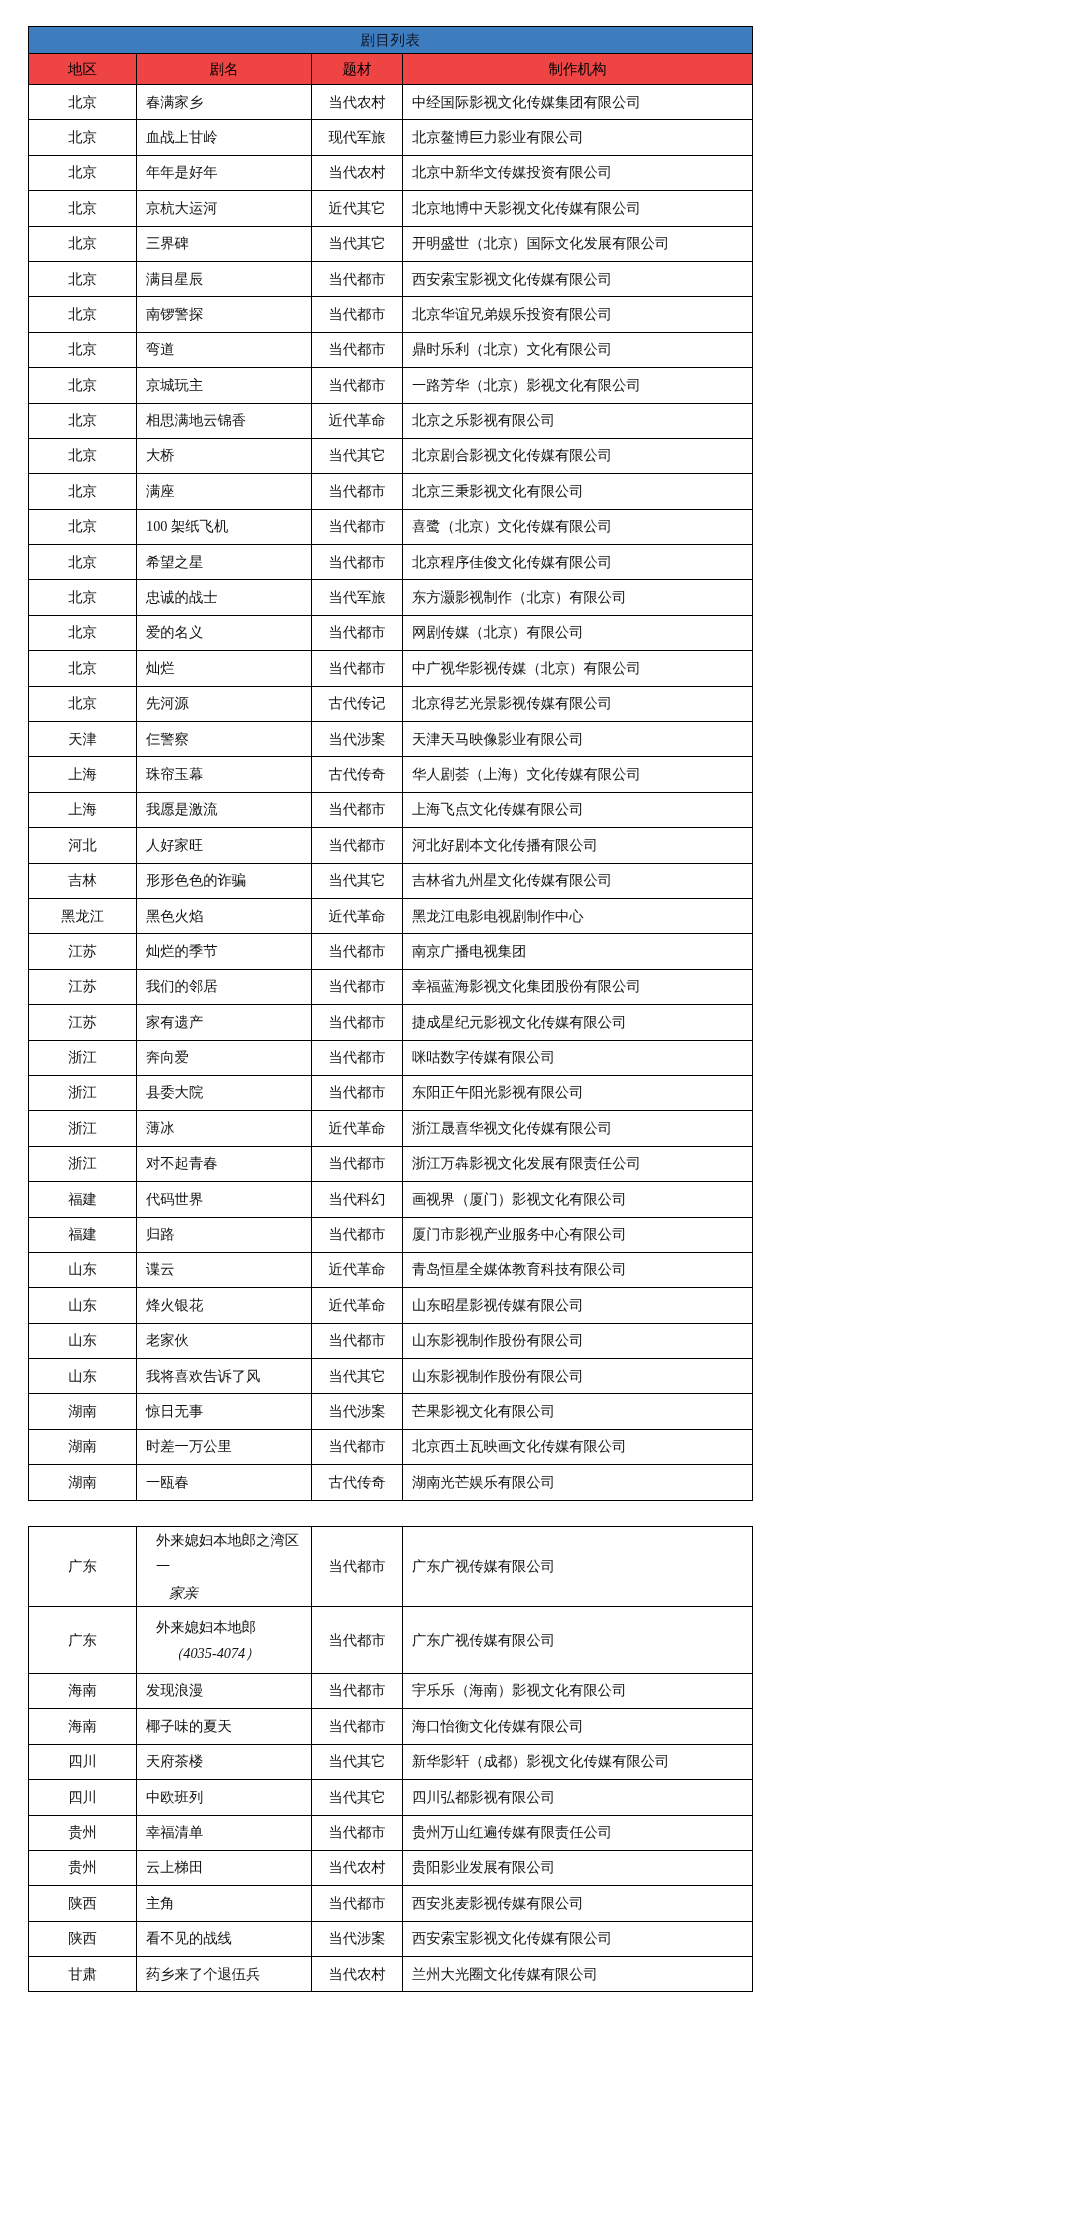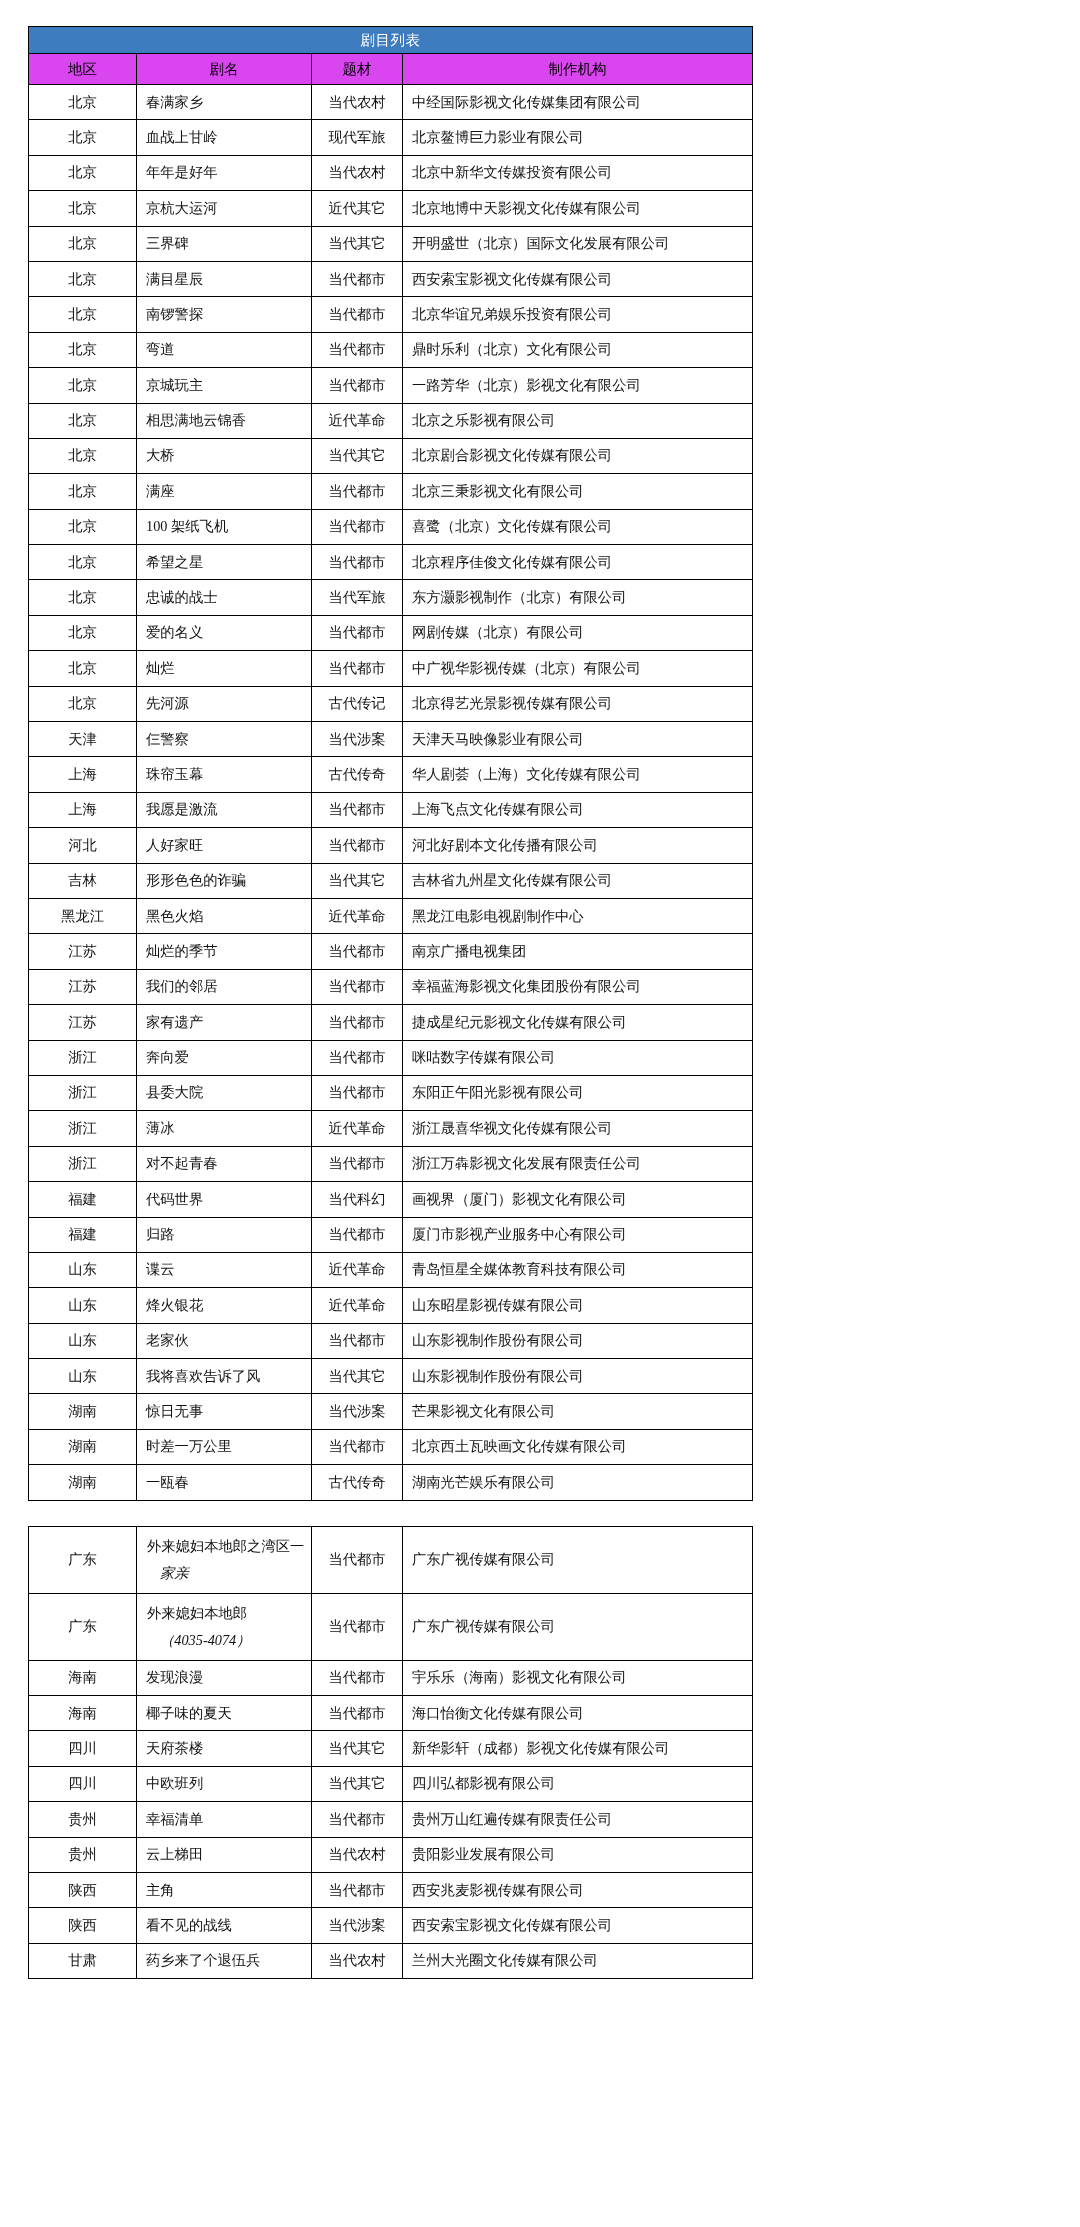--- a/index.html
+++ b/index.html
@@ -49,32 +49,32 @@
   col.c-region { width: 108px; }
   col.c-title  { width: 175px; }
   col.c-genre  { width: 91px; }
   col.c-maker  { width: 350px; }
 
   
   .banner-cell {
     background: #3d7cbf;
     height: 26px;
     text-align: center;
-    color: #ffffff;
+    color: #0f172a;
     font-size: 14.5px;
     letter-spacing: 0.5px;
   }
   .banner-text {
     display: block;
     line-height: 26px;
   }
 
   
   .head-cell {
-    background: #d946ef;
+    background: #ef4444;
     height: 30px;
     text-align: center;
     font-size: 14.5px;
     color: #000000;
   }
   .head-cell > span { display: block; line-height: 30px; }
 
   
   .cell {
     height: 34.4px;
@@ -90,21 +90,21 @@
   }
   .cell-inner {
     display: block;
     line-height: 1.35;
   }
 
   
   tr.tall .cell { height: 66px; }
   tr.tall .cell-inner { line-height: 1.85; }
   tr.tall .cell.left.title-multi {
-    padding-left: 10px;
+    padding-left: 19px;
   }
   .indent-line {
     display: block;
     padding-left: 13px;
     font-style: italic;
   }
 
   
   .block-gap {
     height: 17px;

